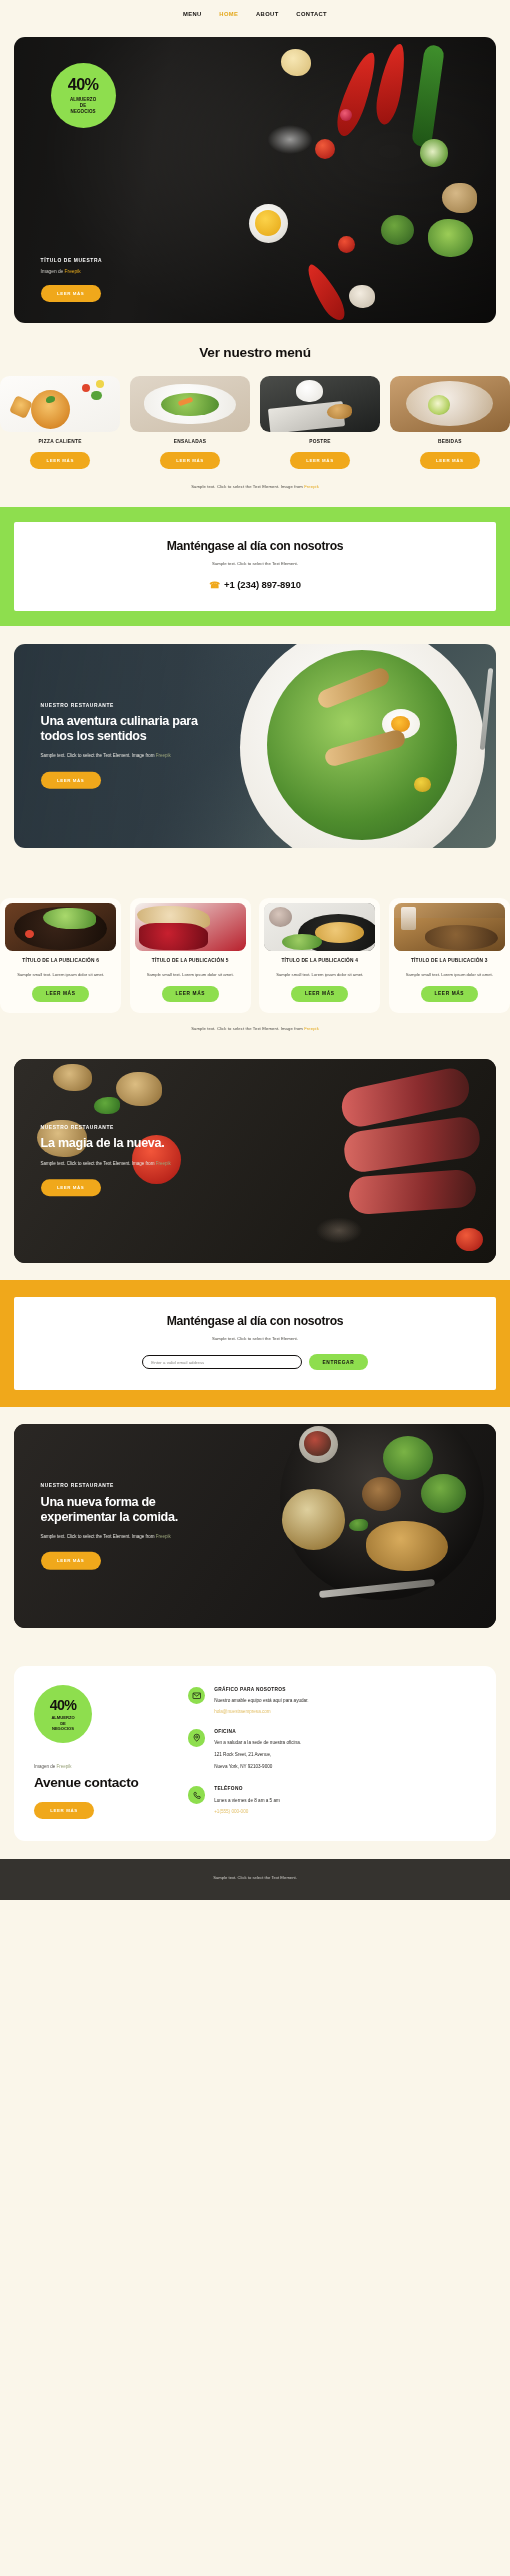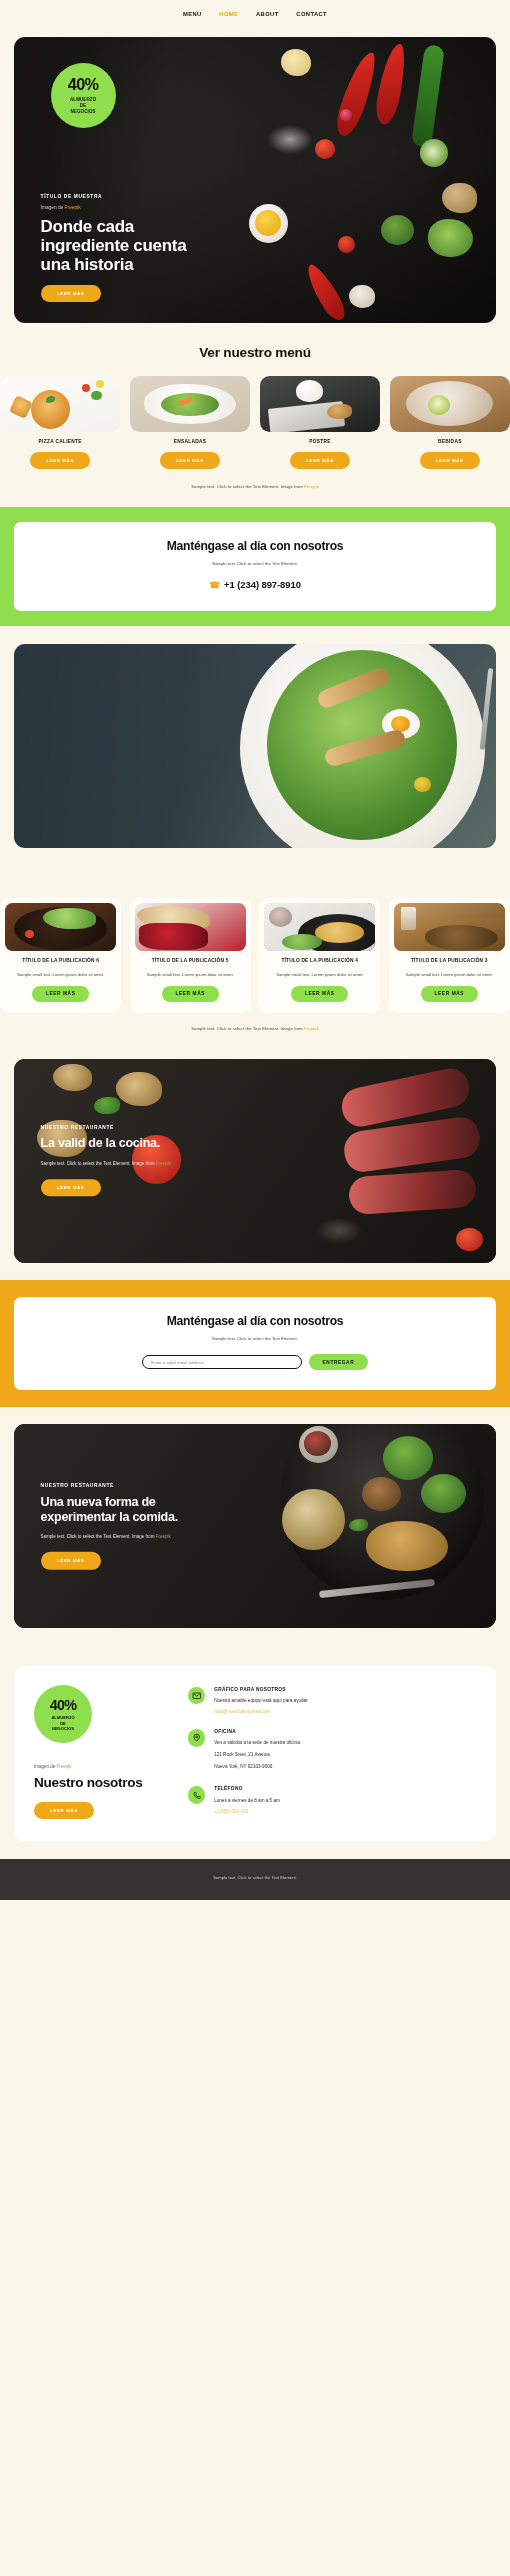--- a/index.html
+++ b/index.html
@@ -126,21 +126,21 @@
   .thumb-salad { background: linear-gradient(160deg,#e0d6c8,#cdbfab); }
   .thumb-postre { background: linear-gradient(160deg,#4b4d4a,#1d1f1e); }
   .thumb-bebidas { background: linear-gradient(160deg,#caa070,#8d6436); }
 
   .food-dot { position: absolute; border-radius: 50%; }
 
   
   .strip-green { background: #8ede4e; padding: 15px 13.6px; margin-top: 6.8px; }
   .strip-yellow { background: #f0a81b; padding: 16.3px 13.6px; }
   .strip-card {
-    background: #fff; border-radius: 7px; padding: 17.7px 13.6px 20.4px;
+    background: #fff; border-radius: 2px; padding: 17.7px 13.6px 20.4px;
     text-align: center;
   }
   .strip-card h2 { font-size: 12.2px; font-weight: 800; color: #14110f; letter-spacing: -0.3px; }
   .strip-sub { font-size: 4.3px; color: #4a4843; margin-top: 6.8px; line-height: 1.9; }
   .phone-row {
     margin-top: 11px; display: flex; align-items: center; justify-content: center; gap: 4.1px;
     font-size: 9.5px; font-weight: 800; color: #14110f; letter-spacing: -0.1px;
     cursor: pointer;
   }
   .phone-glyph { color: #f0a81b; font-size: 8.8px; line-height: 1; }
@@ -273,21 +273,20 @@
       <span>DE</span><br>
       <span>NEGOCIOS</span>
     </div>
   </div>
 
   <div class="hero-copy">
     <div class="eyebrow">TÍTULO DE MUESTRA</div>
     <div class="imagen-de">
       <span>Imagen de </span><span class="freepik">Freepik</span>
     </div>
-    <h1 class="hero-h1">Donde cada ingrediente cuenta una historia</h1>
     <button class="btn-yellow">LEER MÁS</button>
   </div>
 </section>
 
 <section class="wrap menu-section">
   <h2 class="section-title">Ver nuestro menú</h2>
   <div class="menu-grid">
 
     <div class="menu-card">
       <div class="menu-thumb thumb-pizza">
@@ -352,20 +351,28 @@
 <section class="feature feat-salad">
   <div class="feat-art">
     <div class="blob" style="right:11px;top:-19px;width:245px;height:245px;background:radial-gradient(circle at 44% 40%,#ffffff,#efece5 66%,#d8d4cb);"></div>
     <div class="blob" style="right:39px;top:6.8px;width:190px;height:190px;background:radial-gradient(circle at 42% 38%,#9ed061,#4e8c2d 62%,#2f6420);"></div>
     <div class="blob" style="right:76px;top:65px;width:38px;height:30px;background:radial-gradient(circle at 44% 40%,#fff,#f0ede4);border-radius:50%;"></div>
     <div class="blob" style="right:86px;top:72px;width:19px;height:16.3px;background:radial-gradient(circle at 42% 38%,#ffc034,#e08a10);border-radius:50%;"></div>
     <div class="blob" style="right:105px;top:35px;width:75px;height:17.7px;background:linear-gradient(100deg,#e9c489,#b0813f);border-radius:9.5px;transform:rotate(-22deg);"></div>
     <div class="blob" style="right:90px;top:95px;width:82px;height:17.7px;background:linear-gradient(100deg,#e7c187,#ab7c3c);border-radius:9.5px;transform:rotate(-16deg);"></div>
     <div class="blob" style="right:65px;top:133px;width:17.7px;height:15px;background:radial-gradient(circle at 40% 34%,#f2d23f,#c29a1a);border-radius:50%;"></div>
     <div class="blob" style="right:6.8px;top:24.5px;width:5.4px;height:82px;background:linear-gradient(180deg,#cfd1cd,#9a9c98);border-radius:2.7px;transform:rotate(6deg);"></div>
+  </div>
+  <div class="feature-copy">
+    <div class="eyebrow">NUESTRO RESTAURANTE</div>
+    <h2 class="feature-h2">Una aventura culinaria para todos los sentidos</h2>
+    <p class="feature-p">
+      <span>Sample text. Click to select the Text Element. Image from </span><span class="freepik-dim">Freepik</span>
+    </p>
+    <button class="btn-yellow">LEER MÁS</button>
   </div>
 </section>
 
 <section class="wrap blog-section">
   <div class="blog-grid">
 
     <div class="blog-card">
       <div class="blog-thumb bt1">
         <div class="food-dot" style="left:8%;top:8%;width:84%;height:90%;background:radial-gradient(circle at 45% 40%,#3a2418,#160d07);border-radius:50%;"></div>
         <div class="food-dot" style="left:34%;top:10%;width:48%;height:44%;background:radial-gradient(circle at 42% 38%,#a9d96c,#4e8c2d);border-radius:50% 50% 40% 60%;"></div>
@@ -425,21 +432,21 @@
     <div class="blob" style="left:39px;top:5.4px;width:39px;height:27px;background:radial-gradient(circle at 42% 36%,#d8b97e,#8c6a33);border-radius:50% 50% 44% 56%;"></div>
     <div class="blob" style="left:102px;top:13.6px;width:46px;height:34px;background:radial-gradient(circle at 42% 36%,#dcbd82,#8e6c35);border-radius:50% 50% 44% 56%;"></div>
     <div class="blob" style="left:23px;top:61px;width:50px;height:37px;background:radial-gradient(circle at 42% 36%,#dcbd82,#8e6c35);border-radius:50% 50% 44% 56%;"></div>
     <div class="blob" style="left:118px;top:76px;width:49px;height:49px;background:radial-gradient(circle at 38% 32%,#f3563a,#a71511);"></div>
     <div class="blob" style="left:80px;top:38px;width:26px;height:17.7px;background:radial-gradient(circle at 42% 36%,#62a93c,#2e6b1f);border-radius:60% 40% 50% 50%;"></div>
     <div class="blob" style="right:13.6px;top:169px;width:27px;height:23px;background:radial-gradient(circle at 38% 32%,#ef5a3a,#a31712);border-radius:50%;"></div>
     <div class="blob" style="right:133px;top:158px;width:48px;height:27px;background:radial-gradient(ellipse at 50% 50%,rgba(180,160,140,.35),rgba(0,0,0,0) 68%);"></div>
   </div>
   <div class="feature-copy">
     <div class="eyebrow">NUESTRO RESTAURANTE</div>
-    <h2 class="feature-h2">La valid de la cocina.</h2>
+    <h2 class="feature-h2">La magia de la nueva.</h2>
     <p class="feature-p">
       <span>Sample text. Click to select the Text Element. Image from </span><span class="freepik-dim">Freepik</span>
     </p>
     <button class="btn-yellow">LEER MÁS</button>
   </div>
 </section>
 
 <section class="strip-yellow">
   <div class="strip-card">
     <h2>Manténgase al día con nosotros</h2>
@@ -483,21 +490,21 @@
         <div class="pct">40%</div>
         <div class="sub">
           <span>ALMUERZO</span><br>
           <span>DE</span><br>
           <span>NEGOCIOS</span>
         </div>
       </div>
       <div class="contact-imagen">
         <span>Imagen de </span><span class="freepik-dim">Freepik</span>
       </div>
-      <h2 class="contact-h2">Nuestro nosotros</h2>
+      <h2 class="contact-h2">Avenue contacto</h2>
       <button class="btn-yellow">LEER MÁS</button>
     </div>
 
     <div class="contact-right">
 
       <div class="contact-item">
         <div class="ci-icon">
           <svg viewBox="0 0 24 24" fill="none" stroke="#14110f" stroke-width="1.8">
             <rect x="2.5" y="5" width="19" height="14" rx="1.6"></rect>
             <path d="M3 6l9 7 9-7"></path>

